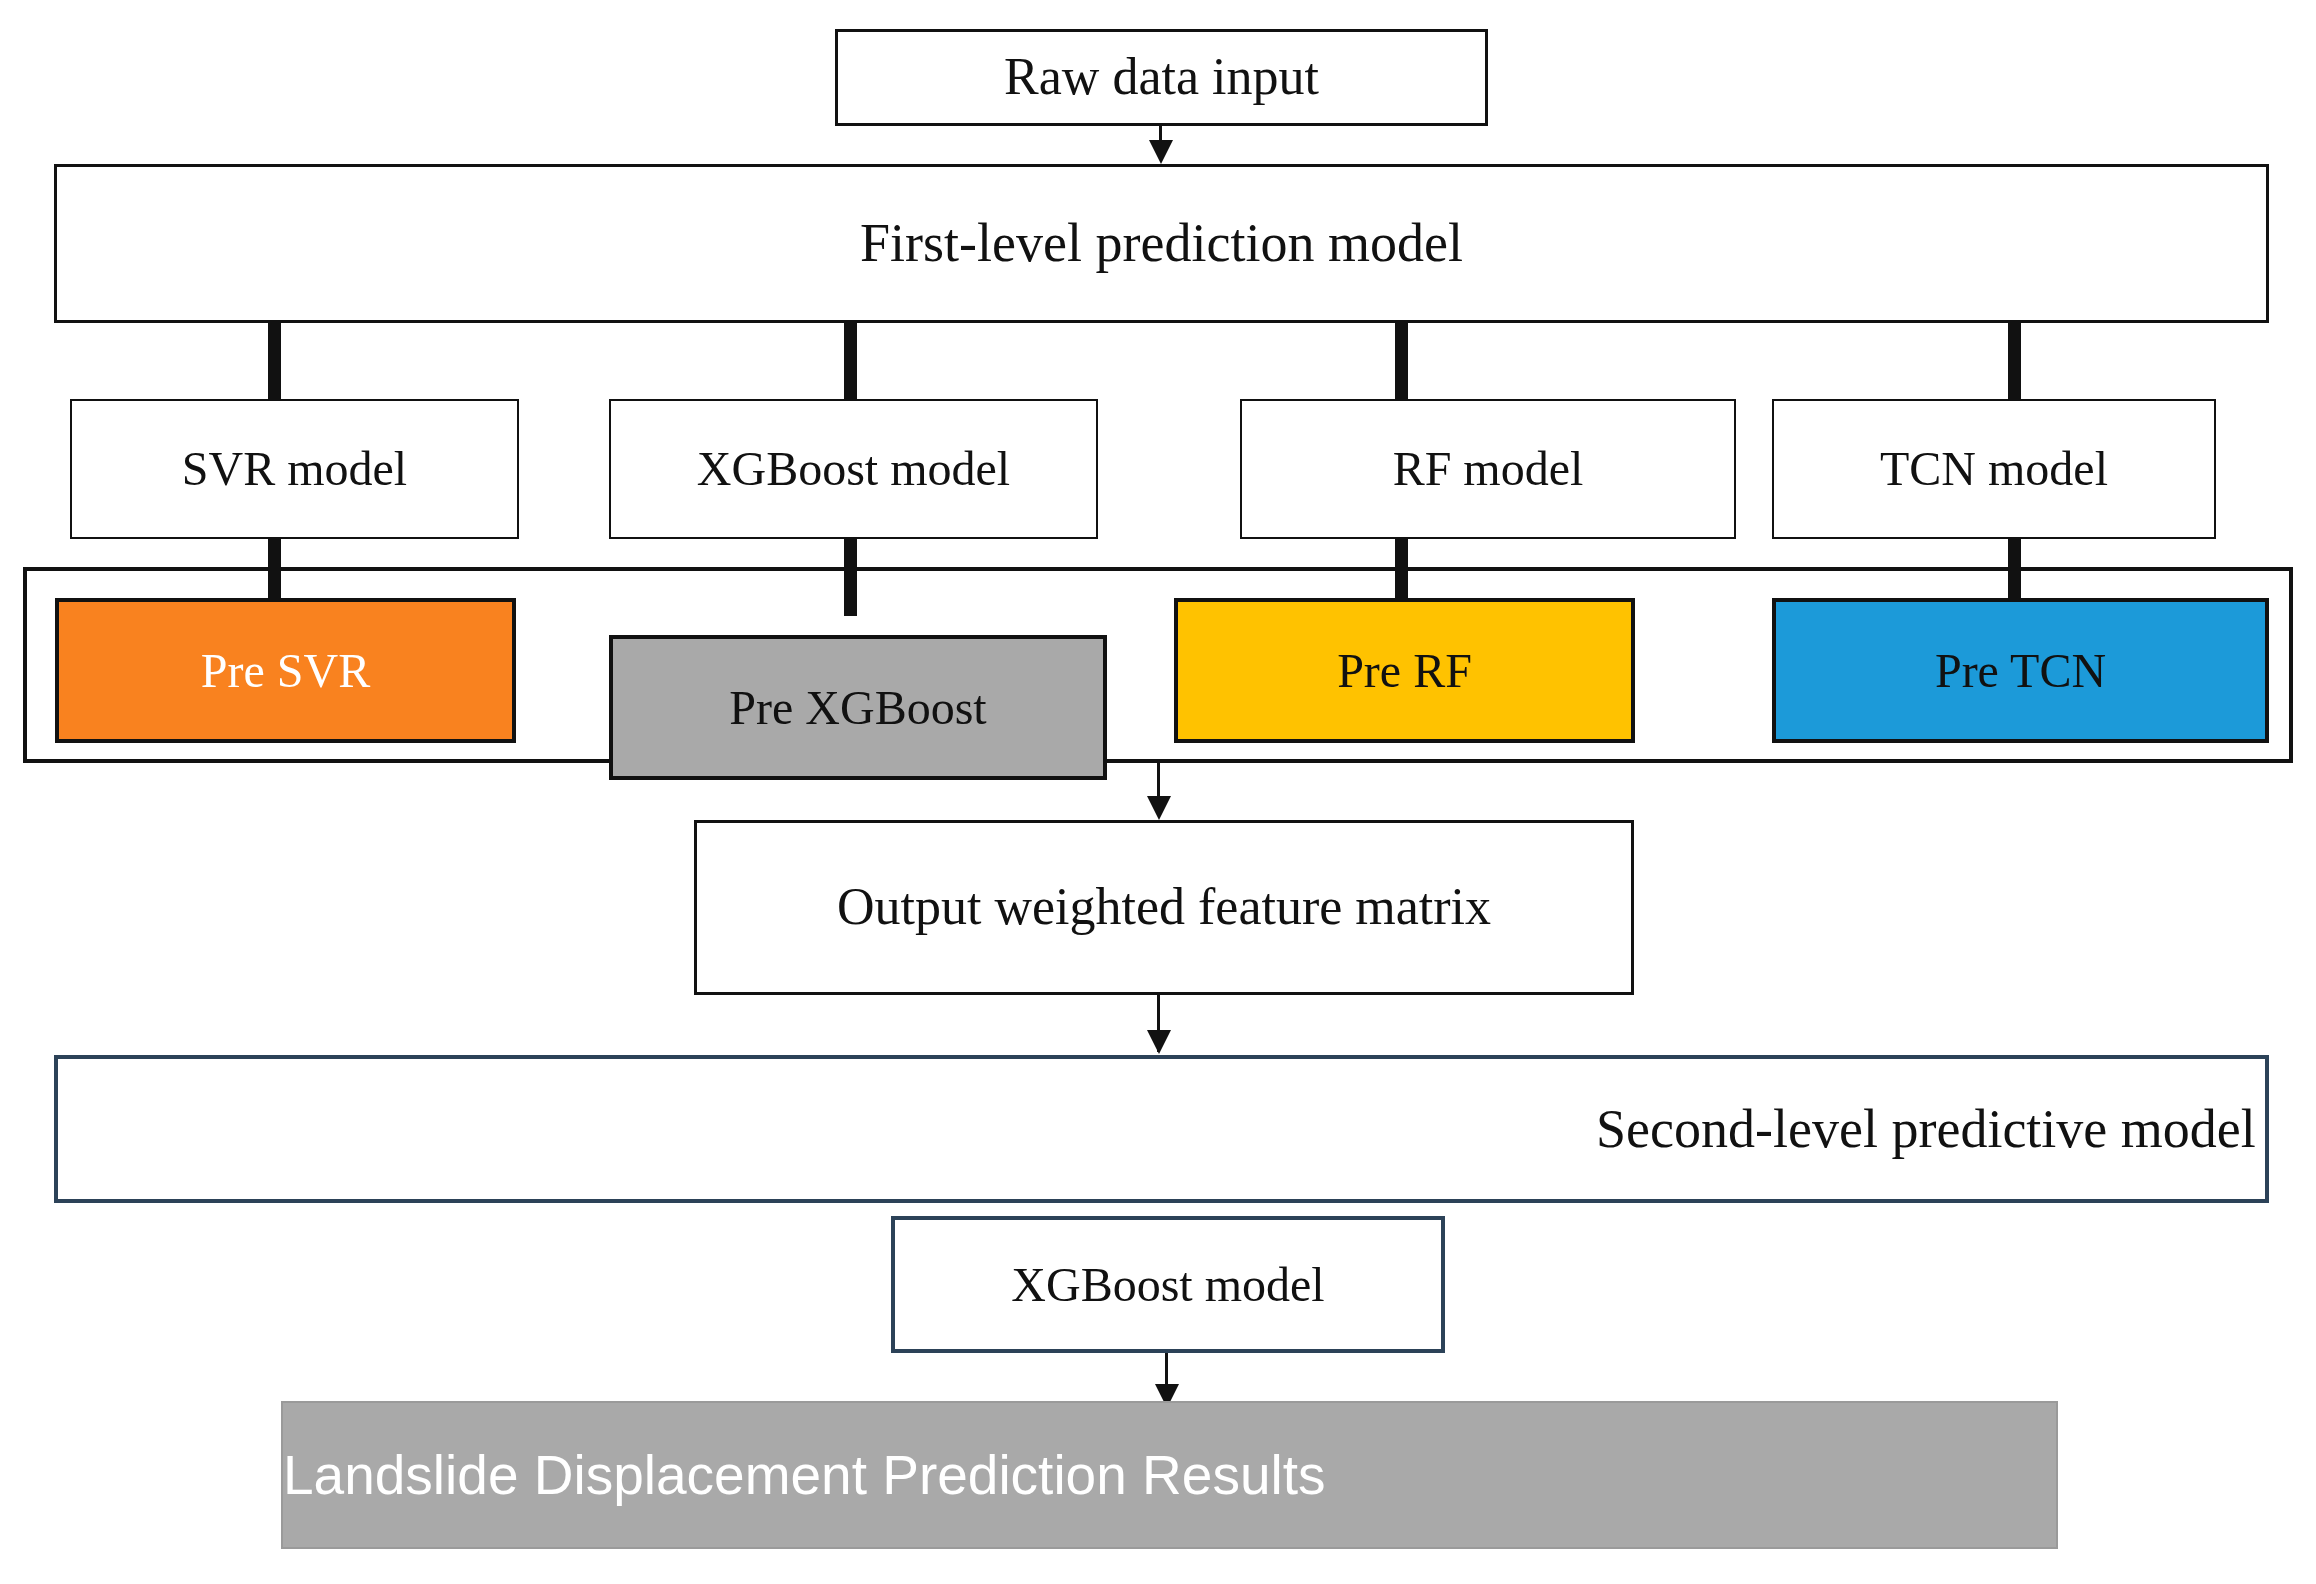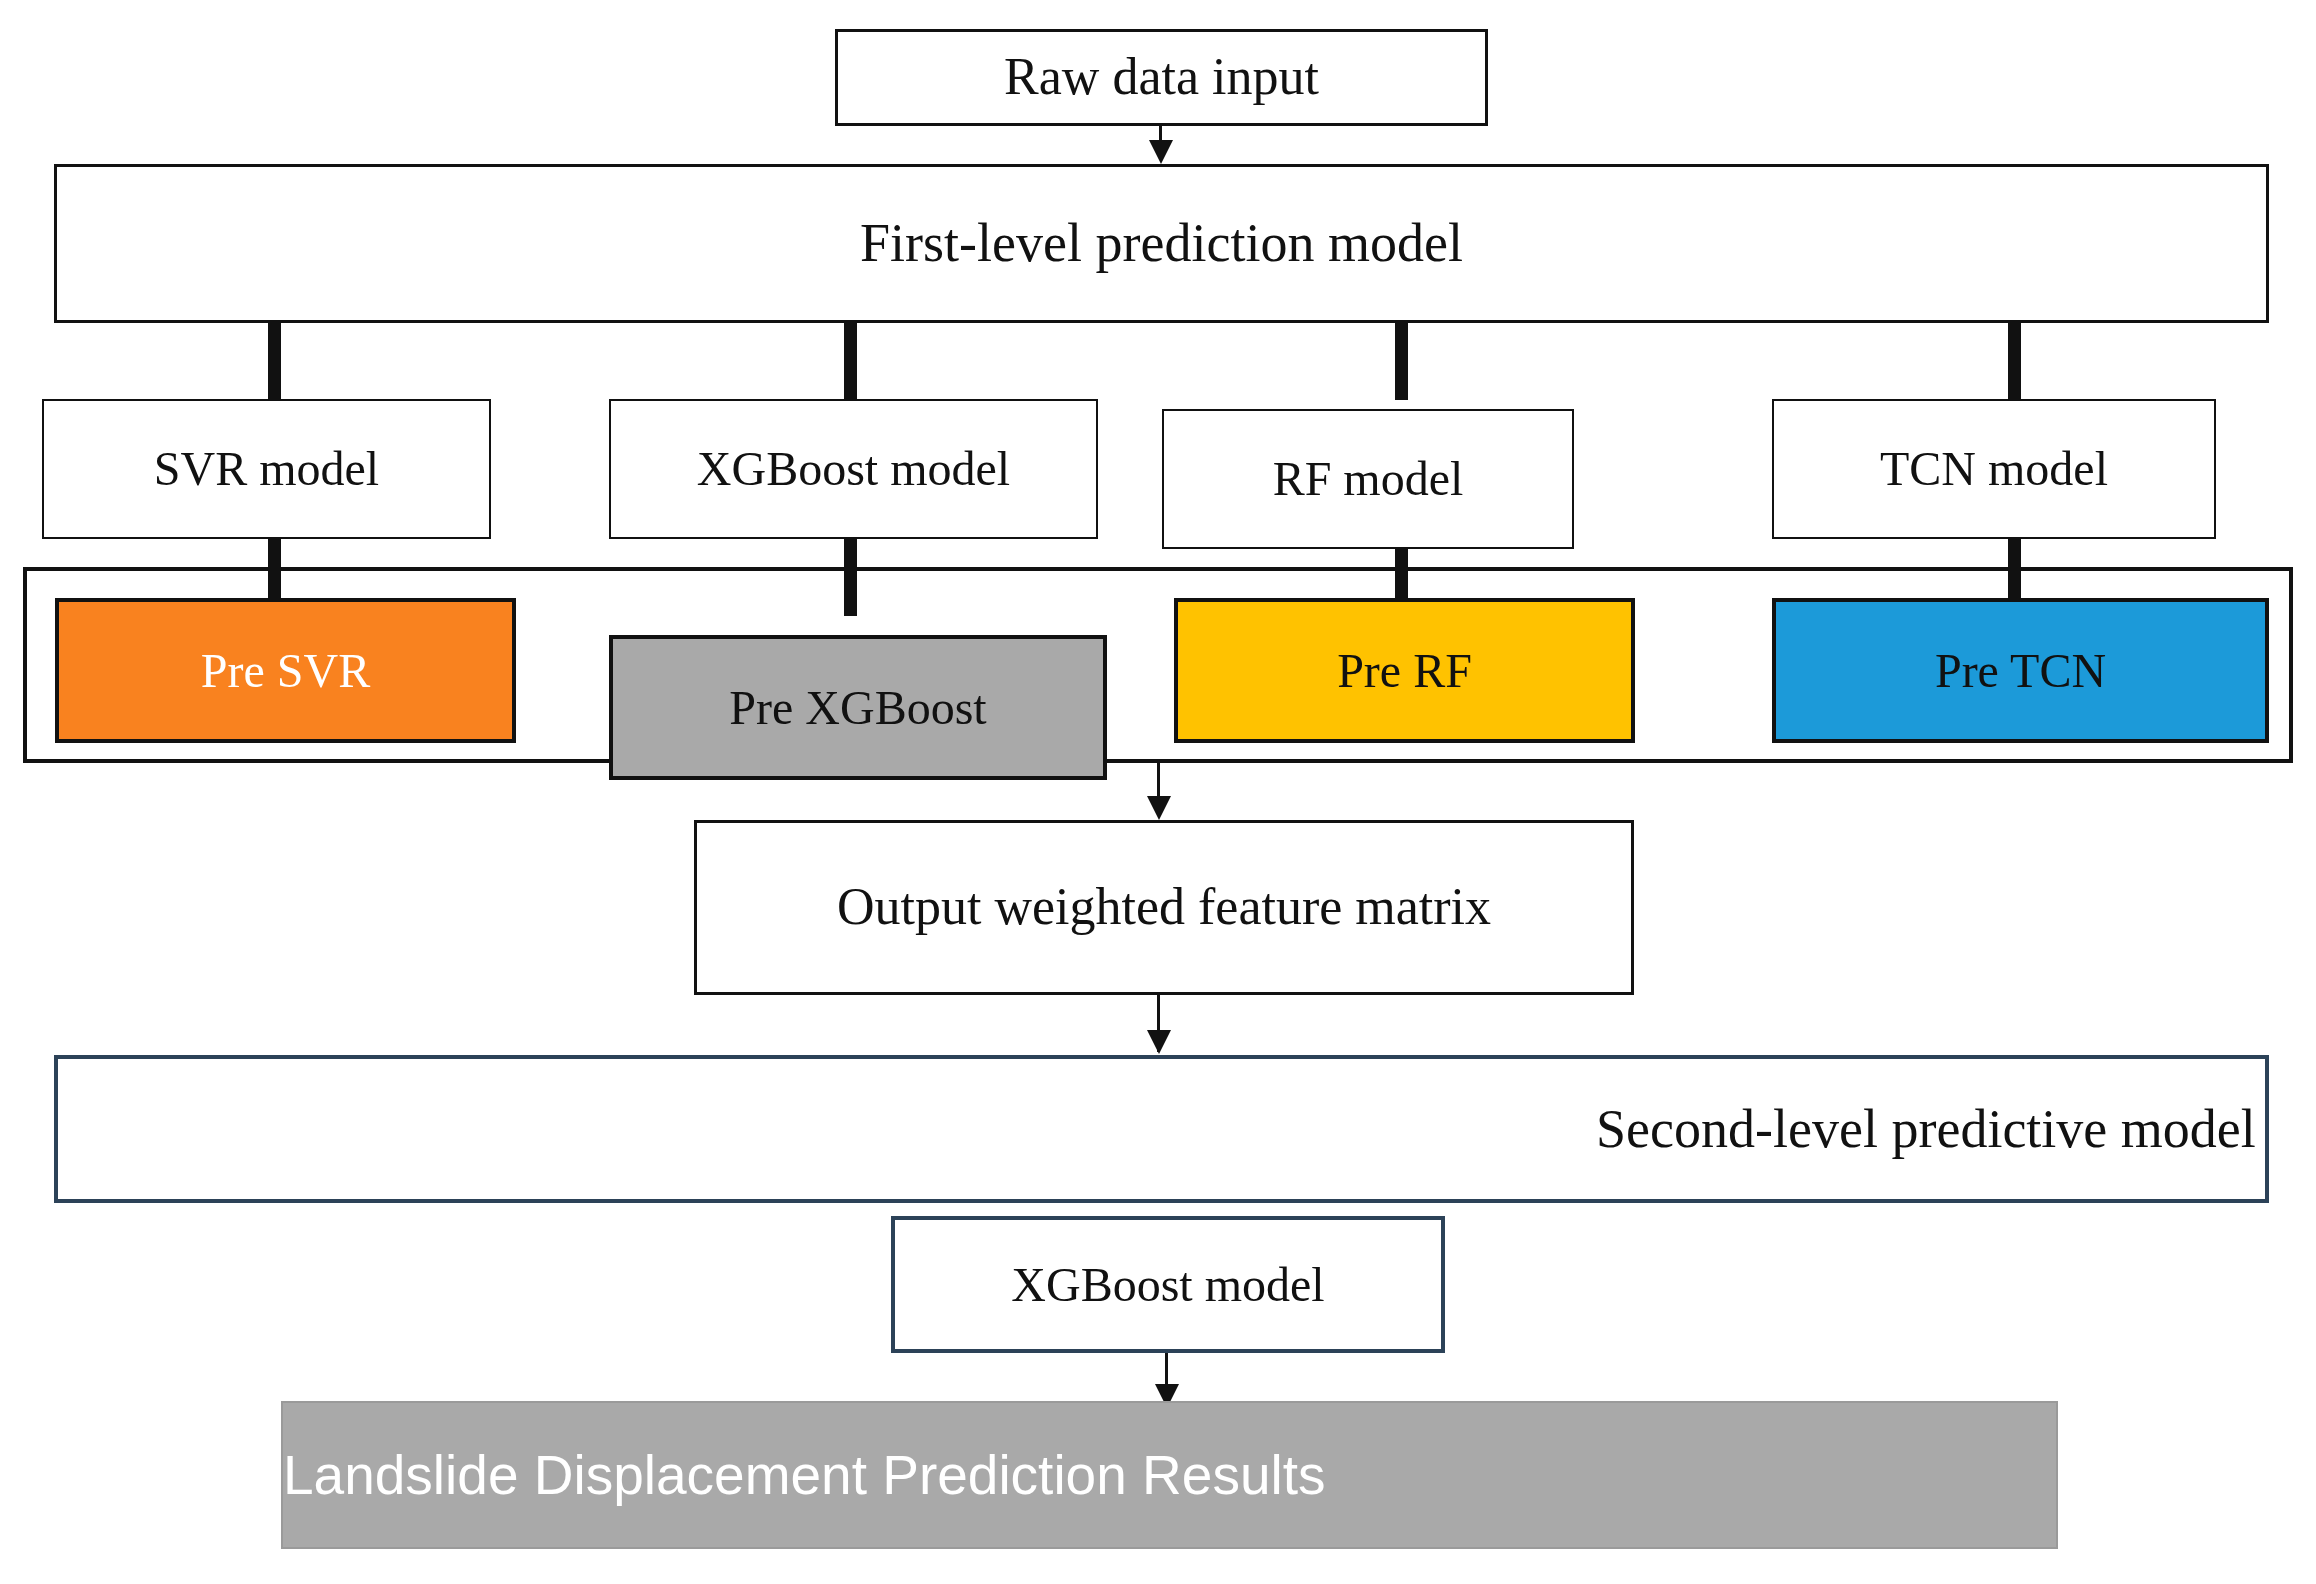--- a/index.html
+++ b/index.html
@@ -107,29 +107,29 @@
 
   <div class="node fs-level" style="left:54px; top:164px; width:2215px; height:159px;">
     <span class="lbl">First-level prediction model</span>
   </div>
 
   <div class="vline" style="left:268px; top:321px; width:13px; height:79px;"></div>
   <div class="vline" style="left:844px; top:321px; width:13px; height:79px;"></div>
   <div class="vline" style="left:1395px; top:321px; width:13px; height:79px;"></div>
   <div class="vline" style="left:2008px; top:321px; width:13px; height:79px;"></div>
 
-  <div class="node thin fs-model" style="left:42px; top:399px; width:449px; height:140px;">
+  <div class="node thin fs-model" style="left:70px; top:399px; width:449px; height:140px;">
     <span class="lbl">SVR model</span>
   </div>
 
   <div class="node thin fs-model" style="left:609px; top:399px; width:489px; height:140px;">
     <span class="lbl">XGBoost model</span>
   </div>
 
-  <div class="node thin fs-model" style="left:1162px; top:399px; width:412px; height:140px;margin-top:10px;">
+  <div class="node thin fs-model" style="left:1240px; top:399px; width:496px; height:140px;">
     <span class="lbl">RF model</span>
   </div>
 
   <div class="node thin fs-model" style="left:1772px; top:399px; width:444px; height:140px;">
     <span class="lbl">TCN model</span>
   </div>
 
   <div class="vline" style="left:268px; top:537px; width:13px; height:66px;"></div>
   <div class="vline" style="left:844px; top:537px; width:13px; height:79px;"></div>
   <div class="vline" style="left:1395px; top:537px; width:13px; height:66px;"></div>

